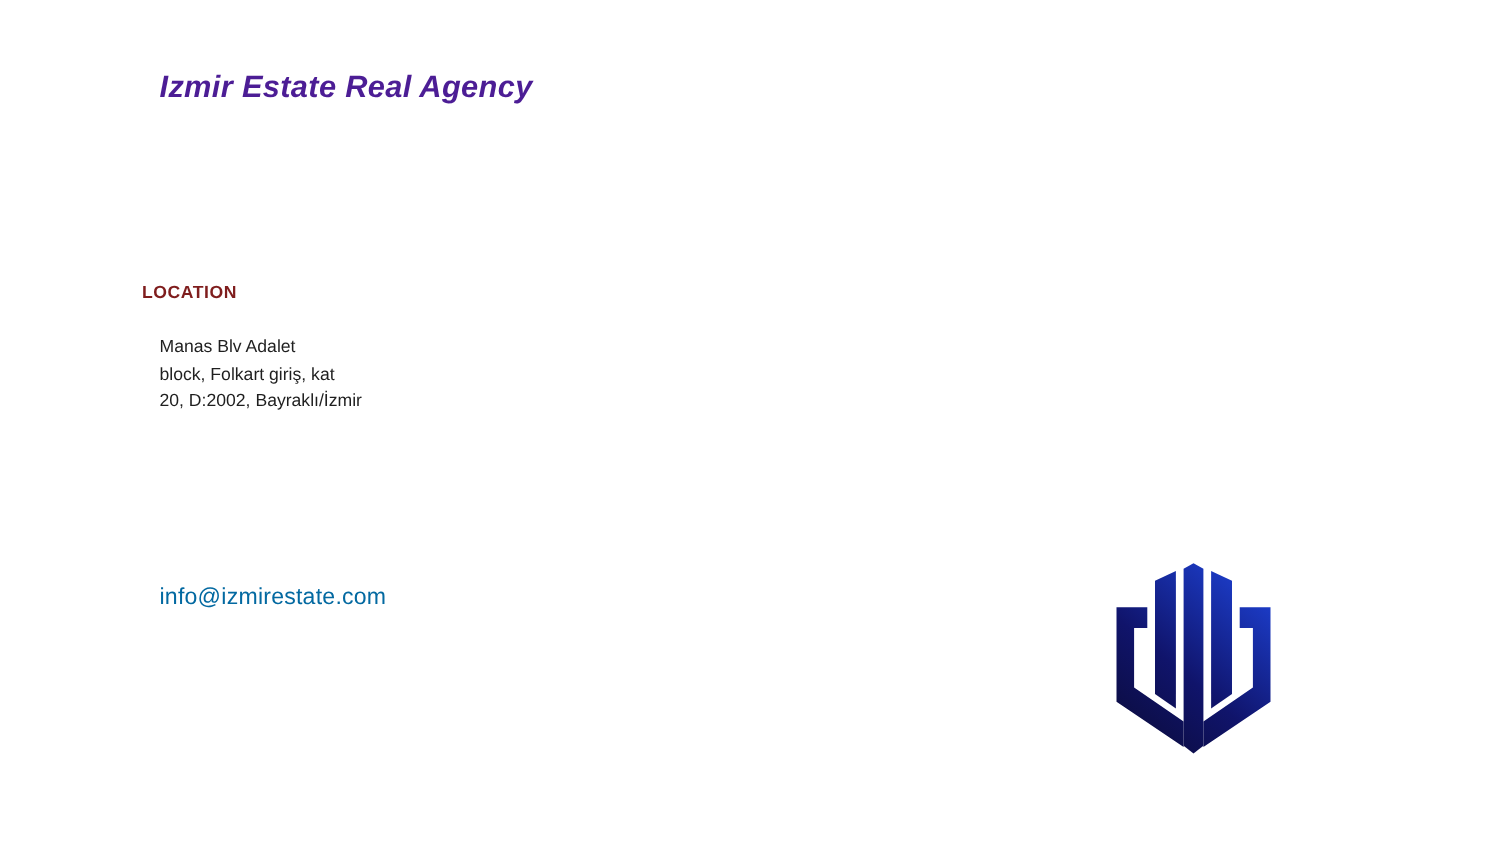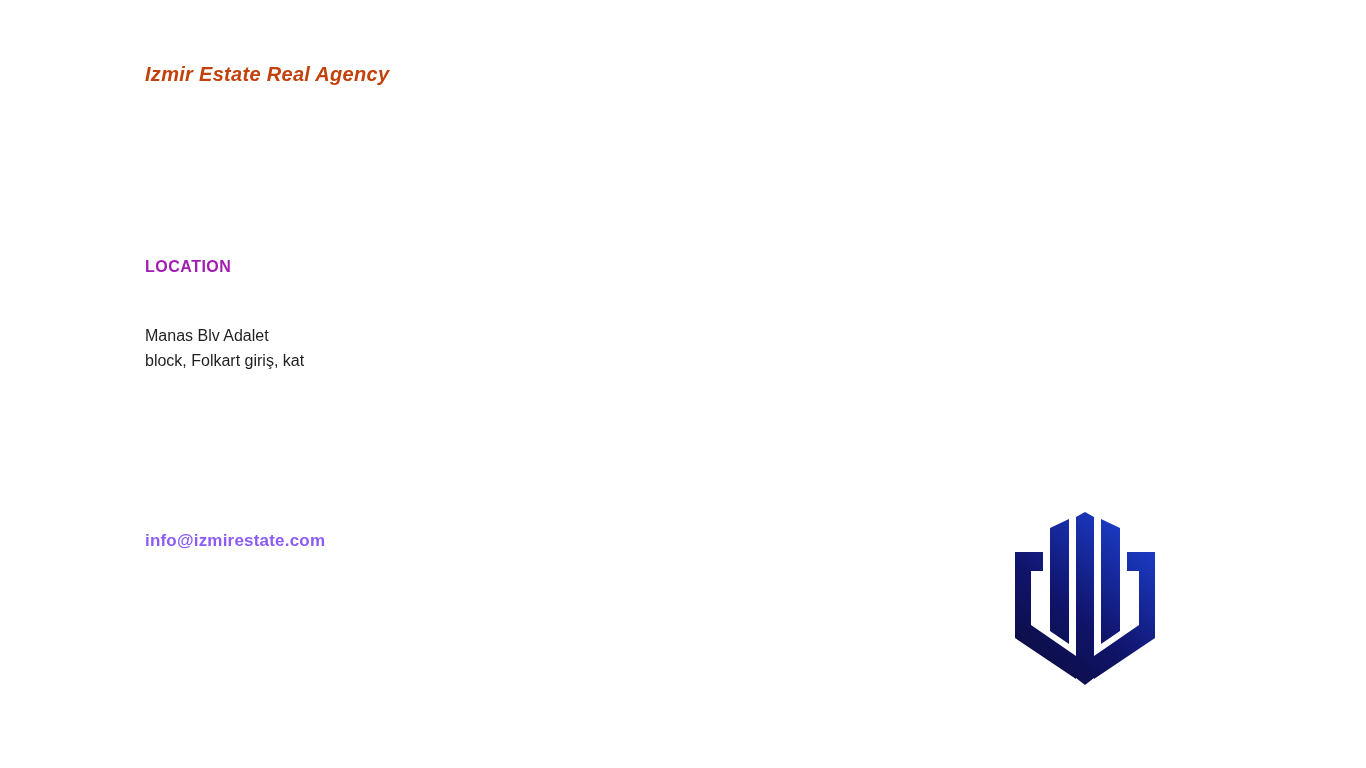--- a/index.html
+++ b/index.html
@@ -12,62 +12,61 @@
     overflow: hidden;
     font-family: "Liberation Sans", sans-serif;
   }
   .canvas { position: absolute; inset: 0; }
 
   .brand {
     position: absolute;
     left: 145px;
     top: 63px;
     font-family: "Liberation Sans", sans-serif;
-    font-size: 20px;
+    font-size: 28px;
     font-weight: 700;
     font-style: italic;
-    color: #c2410c;
+    color: #4c1d95;
     letter-spacing: 0.3px;
     white-space: nowrap;
     cursor: pointer;
   }
 
   .location-heading {
     position: absolute;
-    left: 145px;
+    left: 129px;
     top: 258px;
     font-family: "Liberation Sans", sans-serif;
     font-size: 16px;
     font-weight: 600;
     letter-spacing: 0.5px;
-    color: #a21caf;
+    color: #7f1d1d;
     white-space: nowrap;
   }
 
   .address {
     position: absolute;
     left: 145px;
     top: 304px;
     font-family: "Liberation Sans", sans-serif;
     font-size: 16px;
     line-height: 24.5px;
     font-weight: 500;
     color: #1f1f1f;
-    margin-top: 20px;
   }
   .address .line { white-space: nowrap; }
 
   .email {
     position: absolute;
     left: 145px;
     top: 531px;
     font-family: "Liberation Sans", sans-serif;
-    font-size: 17px;
-    font-weight: 700;
-    color: #8b5cf6;
+    font-size: 21px;
+    font-weight: 400;
+    color: #0369a1;
     letter-spacing: 0.2px;
     white-space: nowrap;
     cursor: pointer;
   }
 
   .logo {
     position: absolute;
     left: 1014px;
     top: 508px;
     width: 142px;
@@ -80,20 +79,21 @@
 
 <div class="canvas">
 
   <div class="brand">Izmir Estate Real Agency</div>
 
   <div class="location-heading">LOCATION</div>
 
   <div class="address">
     <div class="line">Manas Blv Adalet</div>
     <div class="line">block, Folkart giriş, kat</div>
+    <div class="line">20, D:2002, Bayraklı/İzmir</div>
   </div>
 
   <div class="email">info@izmirestate.com</div>
 
   <div class="logo">
     <svg viewBox="0 0 142 182" xmlns="http://www.w3.org/2000/svg" aria-hidden="true">
       <defs>
         <linearGradient id="logoGrad" gradientUnits="userSpaceOnUse" x1="0" y1="182" x2="142" y2="14">
           <stop offset="0" stop-color="#0a0a33"></stop>
           <stop offset="0.45" stop-color="#10146b"></stop>

